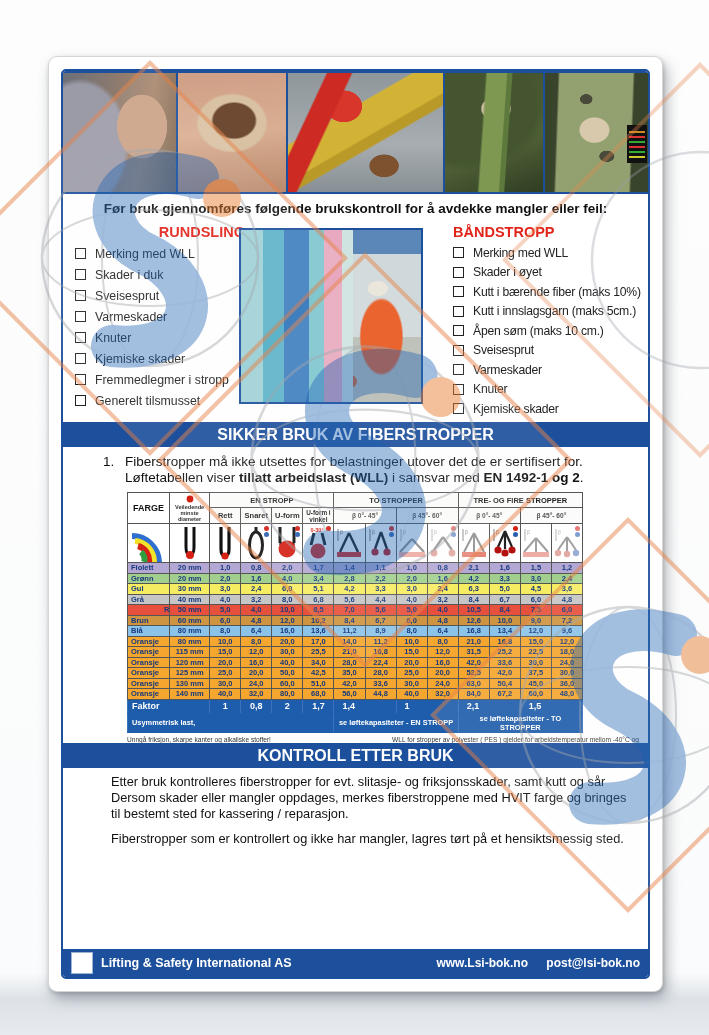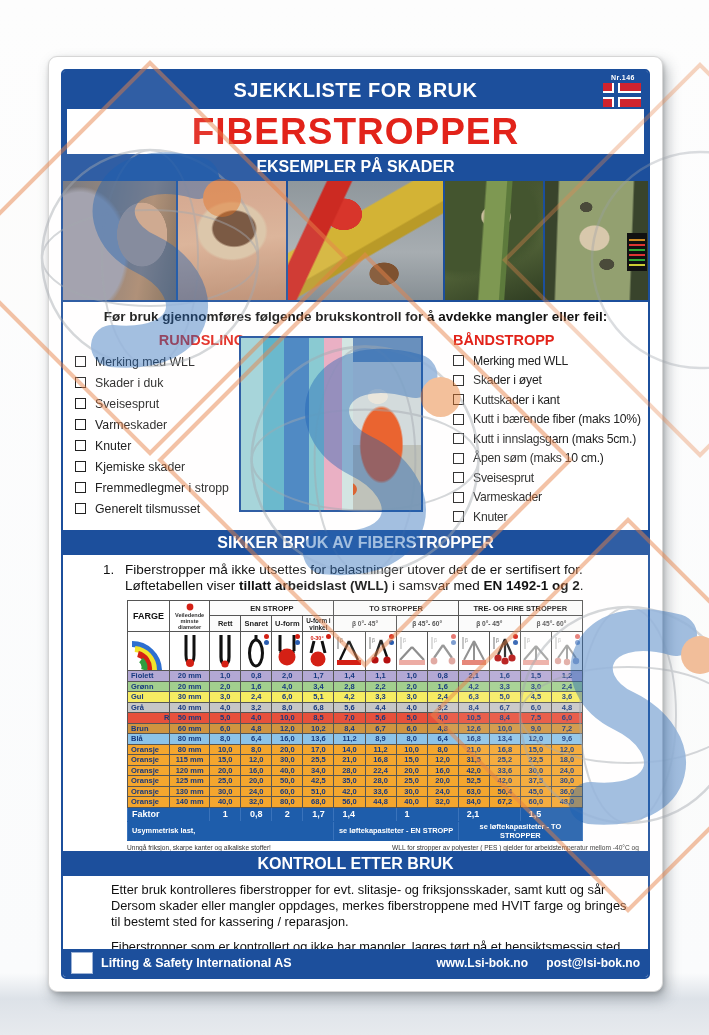--- a/index.html
+++ b/index.html
@@ -118,41 +118,20 @@
   
   .wm-layer{position:absolute;inset:0;pointer-events:none;z-index:50;}
   .wm{position:absolute;width:400px;height:400px;opacity:.5;}
 </style>
 </head>
 <body>
 
 <div class="sheet">
   <div class="frame">
 
-    <div class="header-block">
-      <div class="bluebar bar-top">
-        <span>SJEKKLISTE FOR BRUK</span>
-        <div class="nr-flag">
-          <div class="nr">Nr.146</div>
-          <svg class="flag" viewBox="0 0 38 24">
-            <rect width="38" height="24" fill="#d0232e"></rect>
-            <rect x="9" width="8" height="24" fill="#fff"></rect>
-              <rect y="8" width="38" height="8" fill="#fff"></rect>
-            <rect x="11" width="4" height="24" fill="#1c4f9c"></rect>
-              <rect y="10" width="38" height="4" fill="#1c4f9c"></rect>
-          </svg>
-        </div>
-      </div>
-      <div class="title-band">
-        <span>FIBERSTROPPER</span>
-      </div>
-      <div class="bluebar bar-sec">
-        <span>EKSEMPLER PÅ SKADER</span>
-      </div>
-    </div>
 
     <div class="photos">
       <div class="photo p1"></div>
       <div class="photo p2"></div>
       <div class="photo p3"></div>
       <div class="photo p4"></div>
       <div class="photo p5">
         <div class="colorchart">
           <i style="background:#c82"></i>
             <i style="background:#d33"></i>
@@ -217,24 +196,20 @@
   <div class="chk-item">
     <span class="chk"></span>
     <span class="chk-label">Merking med WLL</span>
   </div>
 
   <div class="chk-item">
     <span class="chk"></span>
     <span class="chk-label">Skader i øyet</span>
   </div>
 
-  <div class="chk-item">
-    <span class="chk"></span>
-    <span class="chk-label">Kuttskader i kant</span>
-  </div>
 
   <div class="chk-item">
     <span class="chk"></span>
     <span class="chk-label">Kutt i bærende fiber (maks 10%)</span>
   </div>
 
   <div class="chk-item">
     <span class="chk"></span>
     <span class="chk-label">Kutt i innslagsgarn (maks 5cm.)</span>
   </div>

